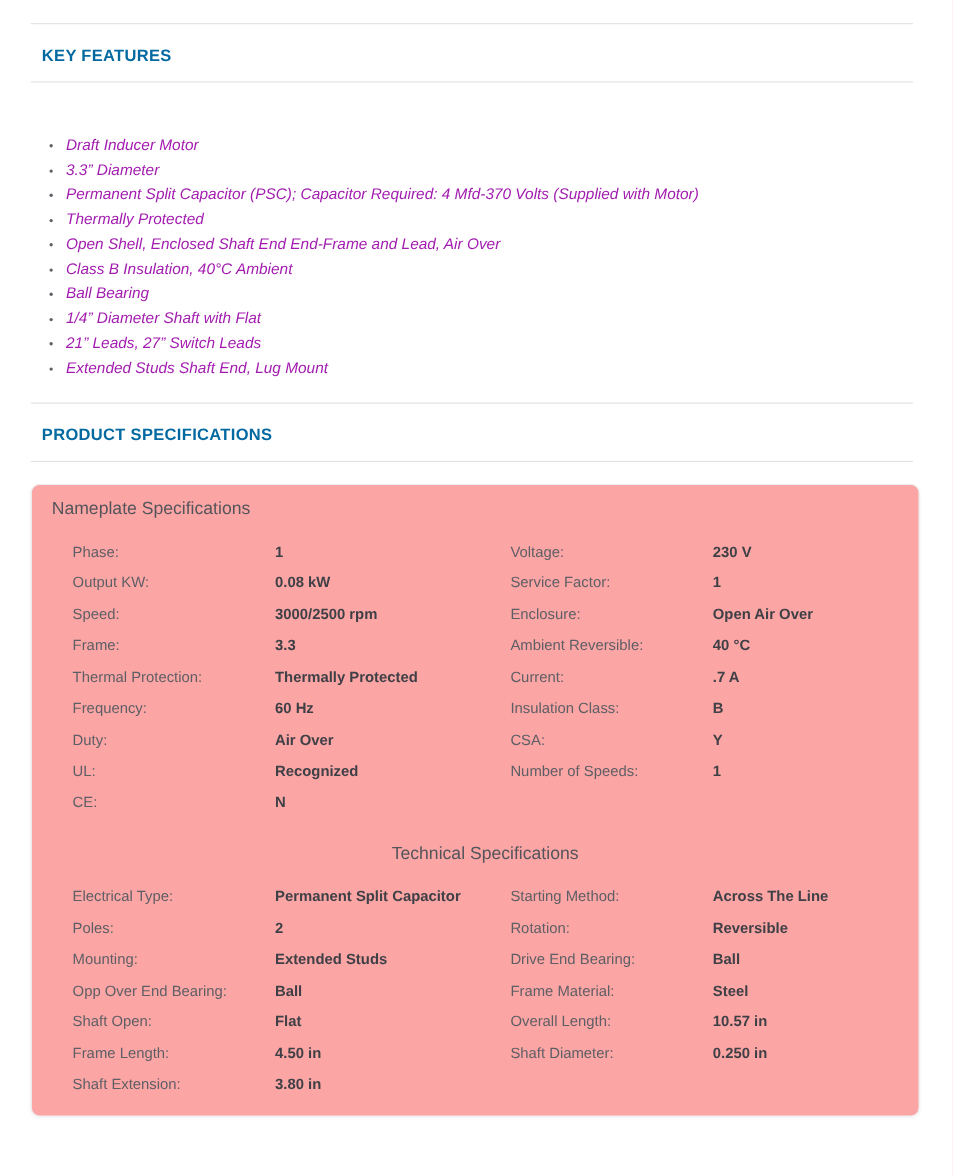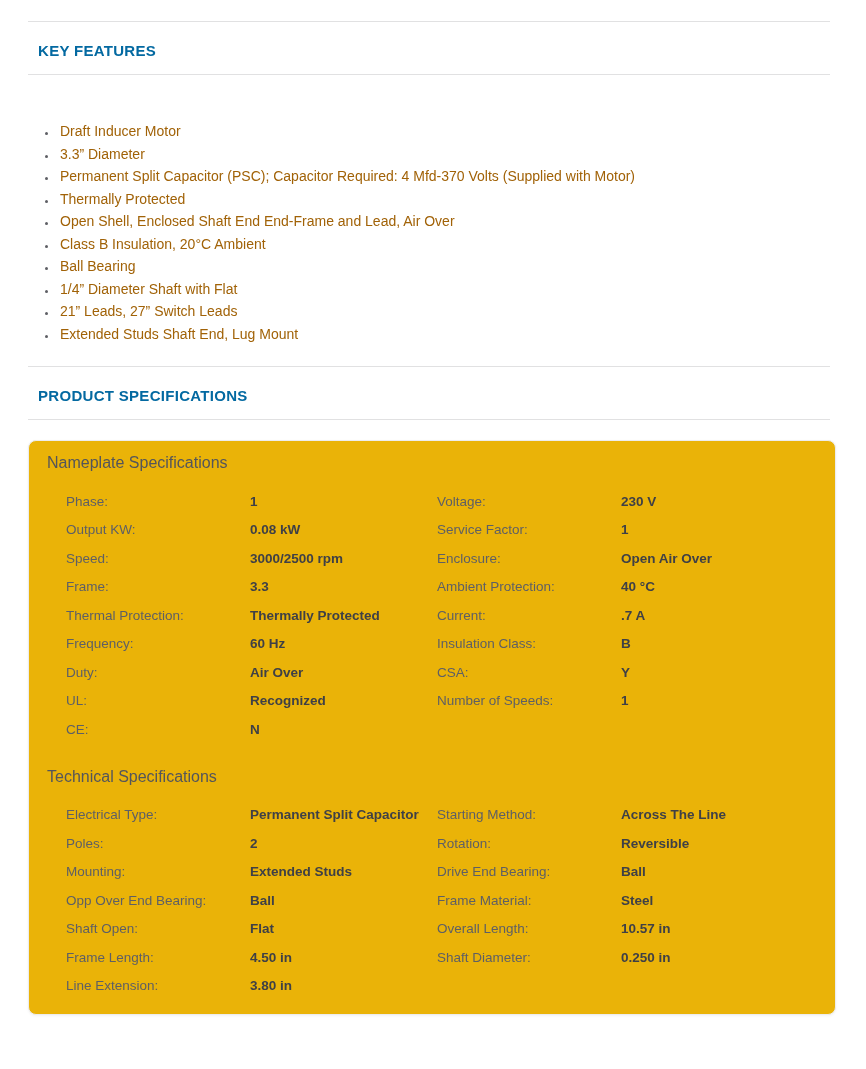--- a/index.html
+++ b/index.html
@@ -30,51 +30,54 @@
     color: #0369a1;
   }
   ul.features {
     margin: 45px 36px 0 28px;
     padding: 0 0 0 30px;
     list-style: disc;
   }
   ul.features li {
     font-size: 14px;
     line-height: 22.5px;
-    color: #a16207;
+    color: #a21caf;
     padding-left: 2px;
+    font-style: italic;
   }
   ul.features li::marker {
     color: #5e5f65;
     font-size: 11px;
   }
   .features-gap { height: 21px; }
   .specs-card {
     margin: 20px 30px 0 28px;
     width: 808px;
     height: 575px;
-    background: #eab308;
+    background: #fca5a5;
     border: 1px solid #ededee;
     border-radius: 8px;
     box-shadow: 0 1px 3px rgba(0,0,0,0.05);
     padding: 13px 0 0 18px;
     overflow: hidden;
   }
   .sub-title {
     margin: 0 0 15px 0;
     font-size: 16px;
     font-weight: 400;
     color: #54555b;
   }
   .sub-title.second {
     margin-top: 24px;
+    text-align: center;
   }
   .spec-grid {
     display: flex;
     margin-left: 19px;
+    gap: 27px;
   }
   .spec-col { width: 371px; }
   .spec-row {
     display: flex;
     align-items: center;
     height: 28.5px;
   }
   .spec-label {
     width: 184px;
     flex: 0 0 184px;
@@ -105,21 +108,21 @@
         <li class="feature-item">Draft Inducer Motor</li>
 
         <li class="feature-item">3.3” Diameter</li>
 
         <li class="feature-item">Permanent Split Capacitor (PSC); Capacitor Required: 4 Mfd-370 Volts (Supplied with Motor)</li>
 
         <li class="feature-item">Thermally Protected</li>
 
         <li class="feature-item">Open Shell, Enclosed Shaft End End-Frame and Lead, Air Over</li>
 
-        <li class="feature-item">Class B Insulation, 20°C Ambient</li>
+        <li class="feature-item">Class B Insulation, 40°C Ambient</li>
 
         <li class="feature-item">Ball Bearing</li>
 
         <li class="feature-item">1/4” Diameter Shaft with Flat</li>
 
         <li class="feature-item">21” Leads, 27” Switch Leads</li>
 
         <li class="feature-item">Extended Studs Shaft End, Lug Mount</li>
       </ul>
     <div class="features-gap"></div>
@@ -196,21 +199,21 @@
               <span class="spec-label">Service Factor:</span>
               <span class="spec-value">1</span>
             </div>
 
             <div class="spec-row">
               <span class="spec-label">Enclosure:</span>
               <span class="spec-value">Open Air Over</span>
             </div>
 
             <div class="spec-row">
-              <span class="spec-label">Ambient Protection:</span>
+              <span class="spec-label">Ambient Reversible:</span>
               <span class="spec-value">40 °C</span>
             </div>
 
             <div class="spec-row">
               <span class="spec-label">Current:</span>
               <span class="spec-value">.7 A</span>
             </div>
 
             <div class="spec-row">
               <span class="spec-label">Insulation Class:</span>
@@ -258,21 +261,21 @@
               <span class="spec-label">Shaft Open:</span>
               <span class="spec-value">Flat</span>
             </div>
 
             <div class="spec-row">
               <span class="spec-label">Frame Length:</span>
               <span class="spec-value">4.50 in</span>
             </div>
 
             <div class="spec-row">
-              <span class="spec-label">Line Extension:</span>
+              <span class="spec-label">Shaft Extension:</span>
               <span class="spec-value">3.80 in</span>
             </div>
           </div>
         <div class="spec-col">
 
             <div class="spec-row">
               <span class="spec-label">Starting Method:</span>
               <span class="spec-value">Across The Line</span>
             </div>
 

